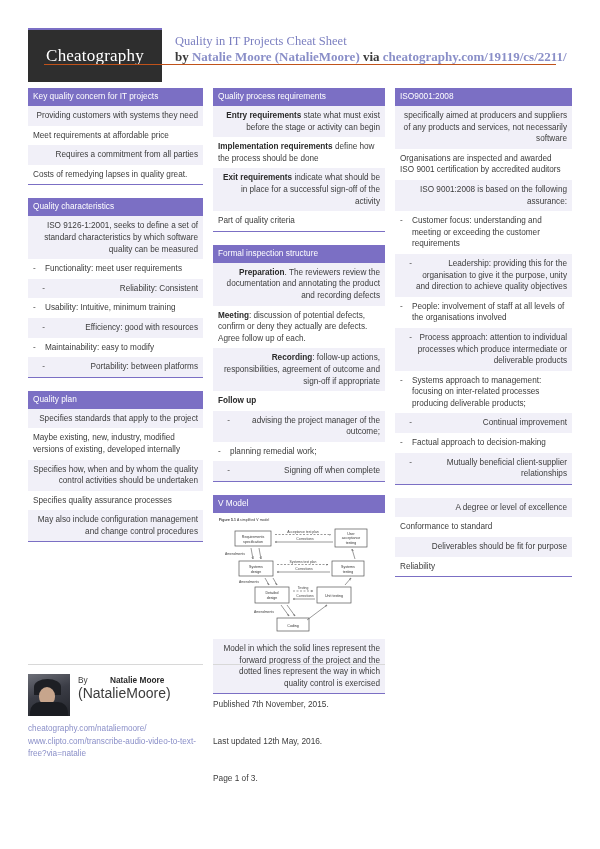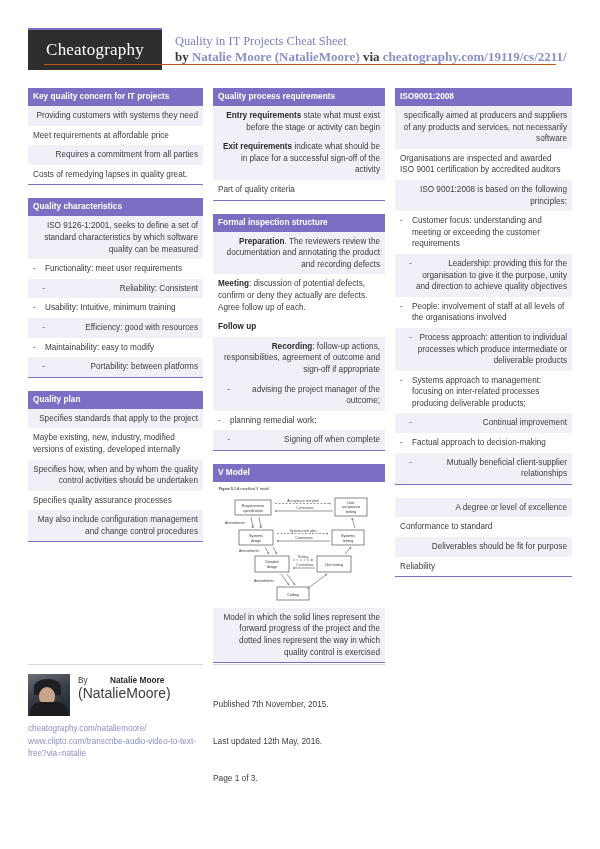--- a/index.html
+++ b/index.html
@@ -19,21 +19,21 @@
 
   
   .header {
     position: absolute;
     left: 28px; top: 30px;
     width: 544px; height: 48px;
     display: flex;
     align-items: flex-start;
   }
   .logo-box {
-    width: 134px; height: 40px;
+    width: 134px; height: 52px;
     background: #2e2e2e;
     display: flex;
     align-items: center;
     justify-content: center;
     flex: none;
   }
   .logo-text {
     color: #ffffff;
     font-family: "Liberation Serif", serif;
     font-size: 17px;
@@ -84,21 +84,21 @@
   .col.mid { width: 172px; }
   .col.right { width: 177px; }
 
   .block { margin-bottom: 13px; }
   .block-title {
     background: #7b6fc4;
     color: #ffffff;
     font-size: 8.3px;
     line-height: 11px;
     padding: 3px 5px 4px 5px;
-    font-weight: bold;
+    font-weight: normal;
   }
   .rows { border-bottom: 1.6px solid #7b6fc4; }
   .row {
     font-size: 8.2px;
     line-height: 11.6px;
     color: #3c3c3c;
     padding: 4px 5px 4px 5px;
     background: #ffffff;
   }
   .row.alt { background: #f1f0f8; text-align: right; }
@@ -263,32 +263,33 @@
       </div>
 
     </div>
 
     <div class="col mid">
 
       <div class="block">
         <div class="block-title">Quality process requirements</div>
         <div class="rows">
           <div class="row alt"><b>Entry requirements</b><span> state what must exist before the stage or activity can begin</span></div>
+          <div class="row"><b>Implementation requirements</b><span> define how the process should be done</span></div>
           <div class="row alt"><b>Exit requirements</b><span> indicate what should be in place for a successful sign-off of the activity</span></div>
           <div class="row">Part of quality criteria</div>
         </div>
       </div>
 
       <div class="block">
         <div class="block-title">Formal inspection structure</div>
         <div class="rows">
           <div class="row alt"><b>Preparation</b><span>. The reviewers review the documentation and annotating the product and recording defects</span></div>
           <div class="row"><b>Meeting</b><span>: discussion of potential defects, confirm or deny they actually are defects. Agree follow up of each.</span></div>
+          <div class="row alt"><b>Recording</b><span>: follow-up actions, responsibilities, agreement of outcome and sign-off if appropriate</span></div>
           <div class="row"><b>Follow up</b></div>
-          <div class="row alt"><b>Recording</b><span>: follow-up actions, responsibilities, agreement of outcome and sign-off if appropriate</span></div>
           <div class="row alt">
               <div class="bullet">
                 <span class="dash">-</span>
                 <span class="btext">advising the project manager of the outcome;</span>
               </div>
             </div>
           <div class="row">
               <div class="bullet">
                 <span class="dash">-</span>
                 <span class="btext">planning remedial work;</span>
@@ -372,21 +373,21 @@
 
     </div>
 
     <div class="col right">
 
       <div class="block">
         <div class="block-title">ISO9001:2008</div>
         <div class="rows">
           <div class="row alt">specifically aimed at producers and suppliers of any products and services, not necessarily software</div>
           <div class="row">Organisations are inspected and awarded ISO 9001 certification by accredited auditors</div>
-          <div class="row alt">ISO 9001:2008 is based on the following principles:</div>
+          <div class="row alt">ISO 9001:2008 is based on the following assurance:</div>
           <div class="row">
               <div class="bullet">
                 <span class="dash">-</span>
                 <span class="btext">Customer focus: understanding and meeting or exceeding the customer requirements</span>
               </div>
             </div>
           <div class="row alt">
               <div class="bullet">
                 <span class="dash">-</span>
                 <span class="btext">Leadership: providing this for the organisation to give it the purpose, unity and direction to achieve quality objectives</span>

